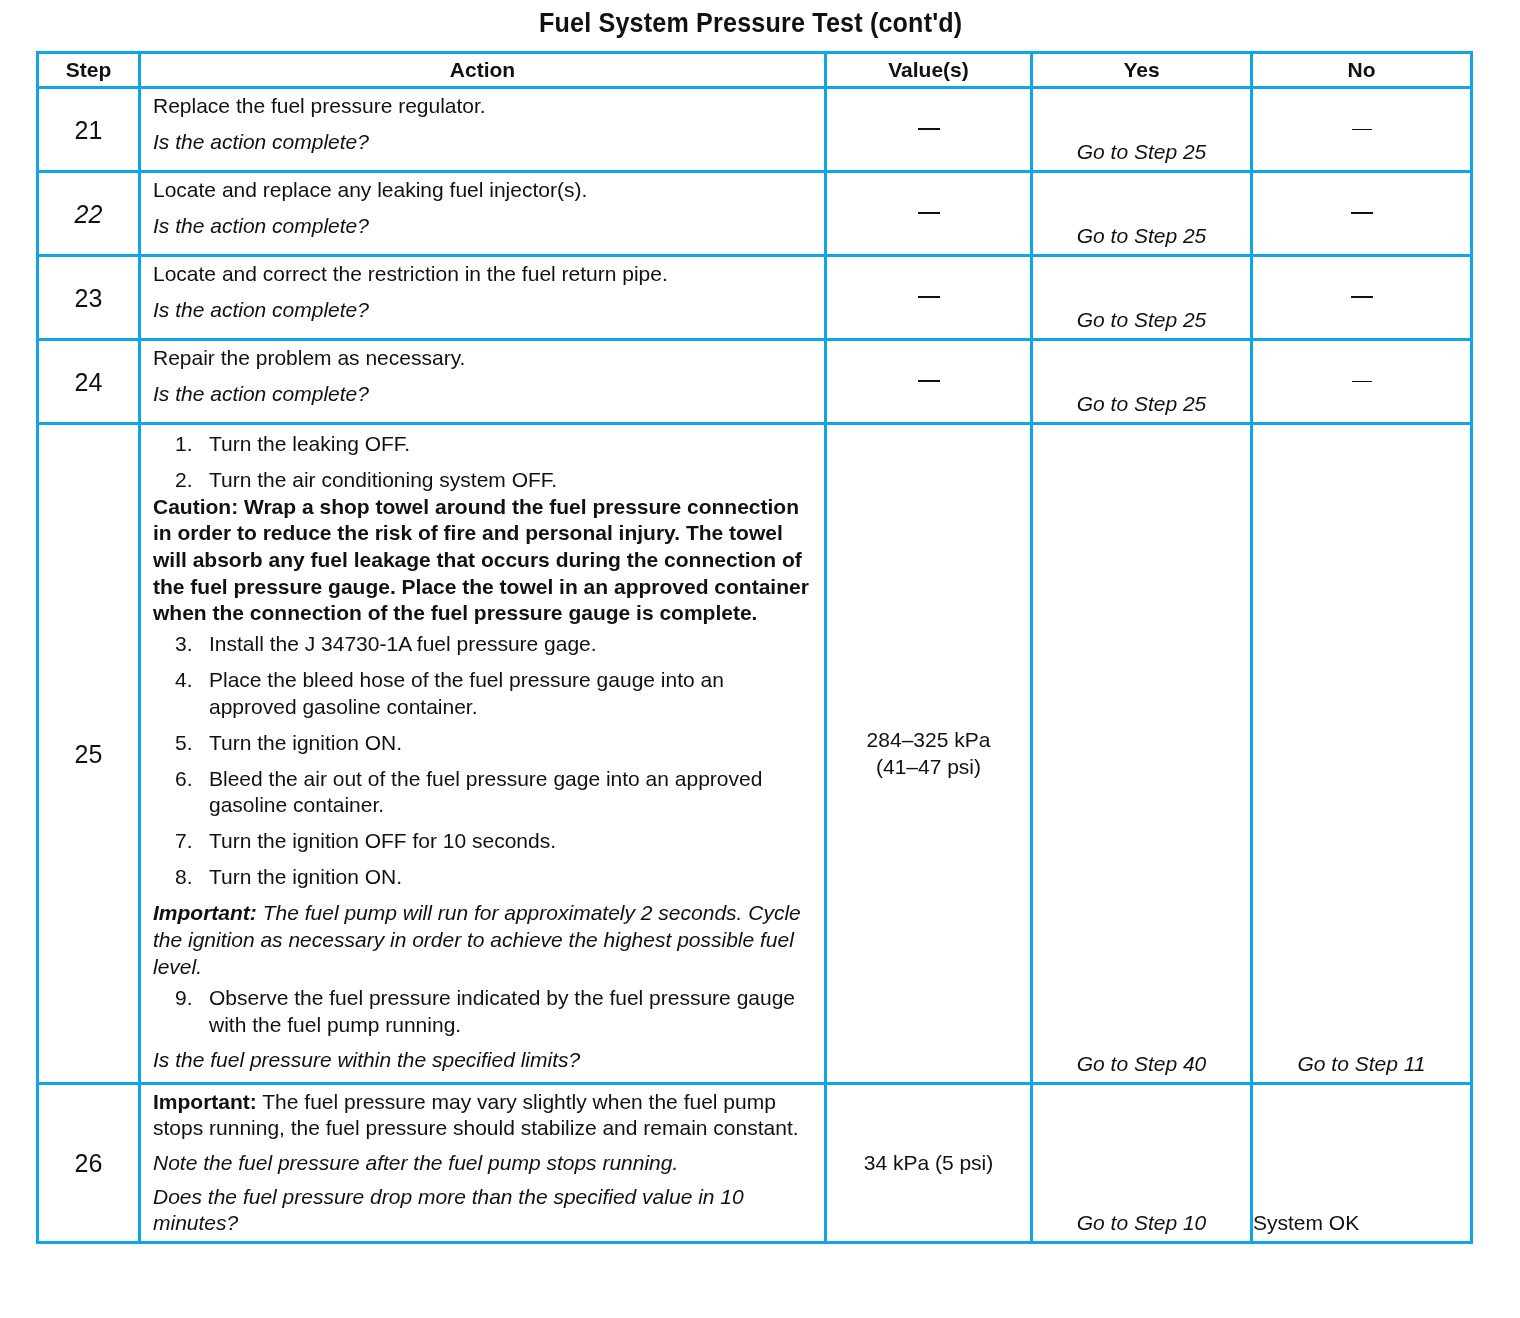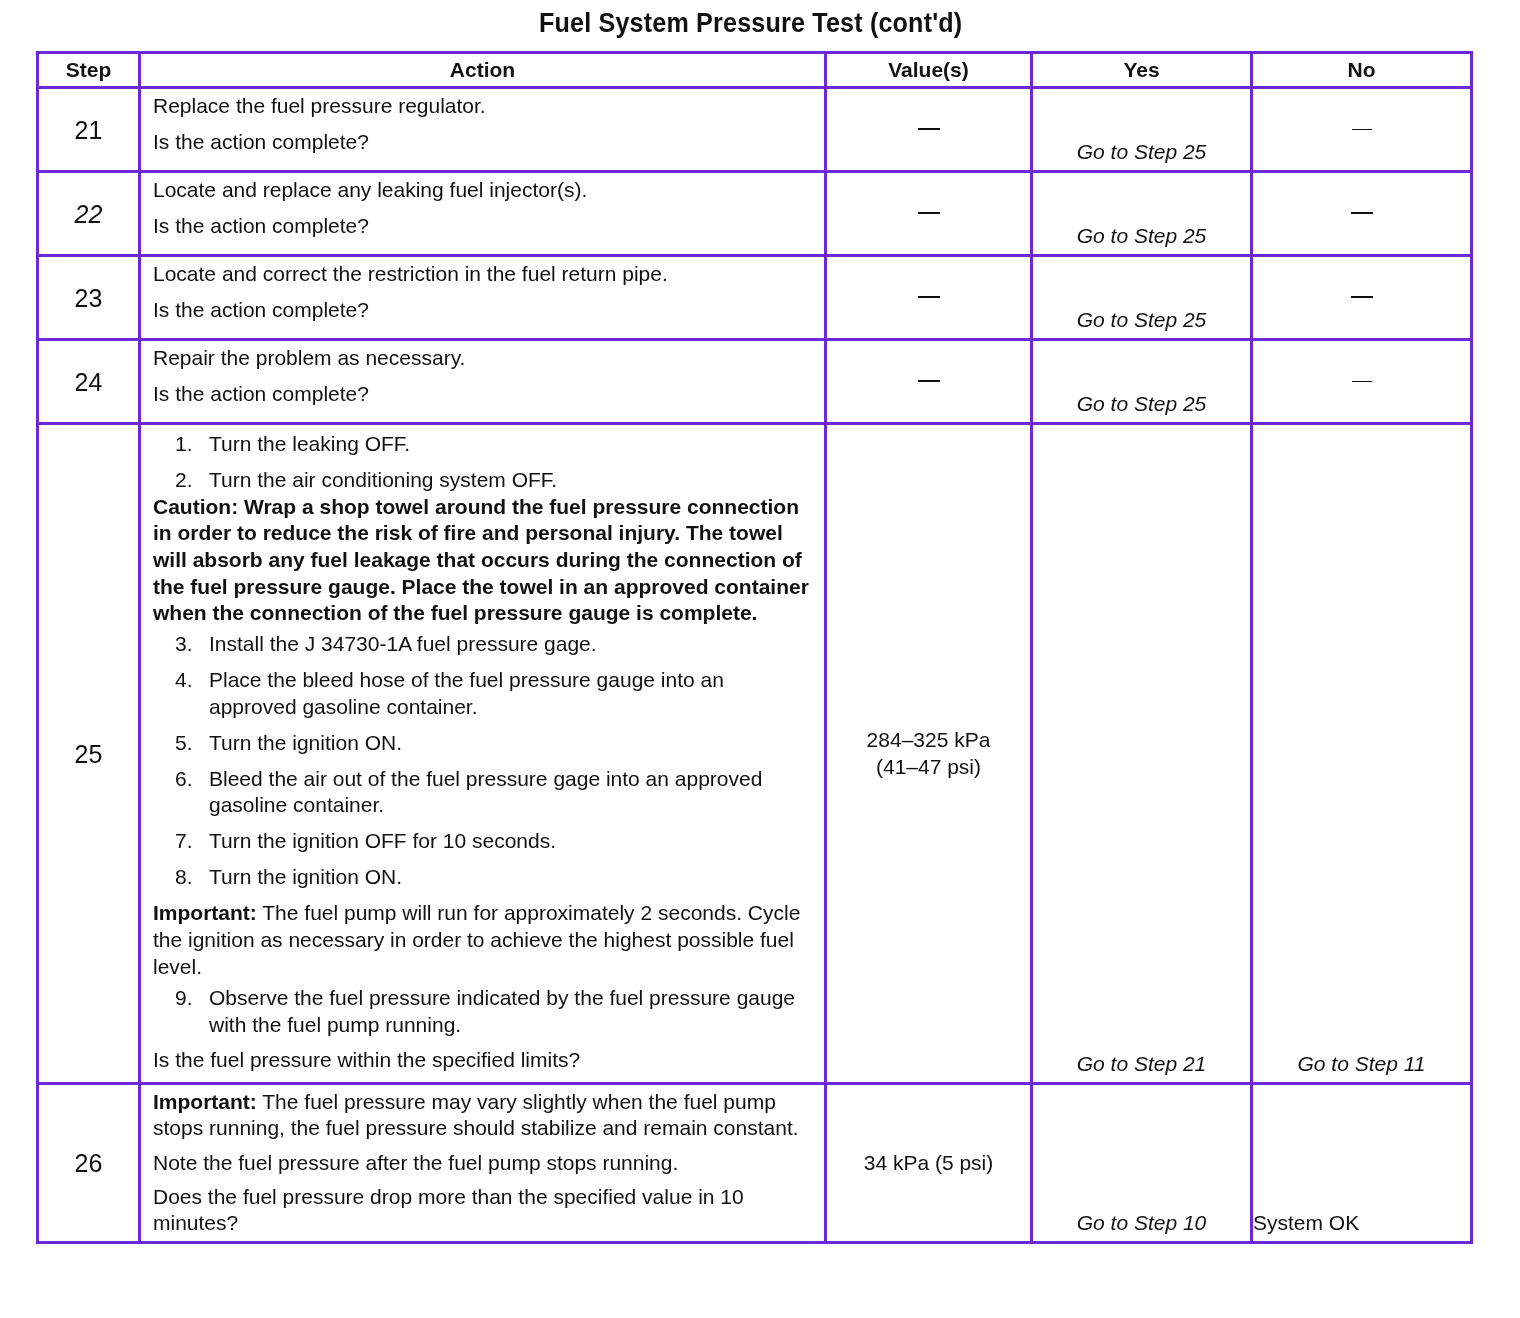--- a/index.html
+++ b/index.html
@@ -11,35 +11,35 @@
       position: absolute; left: 0; top: 8px; width: 1500px; text-align: center;
       font-size: 27px; font-weight: bold; letter-spacing: 0.2px;
       transform: scaleX(0.93); transform-origin: 760px 0;
     }
     table.proc {
       position: absolute; left: 36px; top: 51px;
       width: 1434px; border-collapse: collapse; table-layout: fixed;
       font-size: 21px; line-height: 1.28;
     }
     table.proc th, table.proc td {
-      border: 3px solid #6d28d9; padding: 0; vertical-align: top;
+      border: 3px solid #0ea5e9; padding: 0; vertical-align: top;
     }
     table.proc th {
       font-weight: bold; font-size: 21px; height: 32px; text-align: center; vertical-align: middle;
     }
     col.c-step { width: 102px; }
     col.c-action { width: 686px; }
     col.c-value { width: 206px; }
     col.c-yes { width: 220px; }
     col.c-no { width: 220px; }
     .stepnum { text-align: center; vertical-align: middle !important; font-size: 25px; }
     .stepnum.ital { font-style: italic; text-align: center; }
     .action { padding: 4px 10px 6px 12px !important; }
     .action p { margin: 0; }
-    .action .gap { margin-top: 9px; }
+    .action .gap { margin-top: 9px; font-style: italic; }
     .dash-cell { text-align: center; vertical-align: middle !important; }
     .dash { display: inline-block; width: 22px; height: 0; border-top: 2.5px solid #111; position: relative; top: -6px; }
     .dash.thin { border-top-width: 1.5px; width: 20px; }
     .goto-cell { vertical-align: bottom !important; text-align: center; padding-bottom: 4px !important; font-style: italic; }
     .value-cell { text-align: center; vertical-align: middle !important; }
     .plain-bottom { vertical-align: bottom !important; text-align: left; padding-bottom: 4px !important; }
     ol.steps { margin: 0; padding: 0; list-style: none; }
     ol.steps li { display: flex; margin-top: 9px; padding-left: 22px; }
     ol.steps li:first-child { margin-top: 4px; }
     ol.steps li .num { width: 34px; flex: none; }
@@ -163,21 +163,21 @@
             <span class="num">9.</span>
             <span class="txt">Observe the fuel pressure indicated by the fuel pressure gauge with the fuel pump running.</span>
           </li>
         </ol>
         <p class="gap">Is the fuel pressure within the specified limits?</p>
       </td>
       <td class="value-cell">
         <div>284–325 kPa</div>
         <div>(41–47 psi)</div>
       </td>
-      <td class="goto-cell">Go to Step 21</td>
+      <td class="goto-cell">Go to Step 40</td>
       <td class="goto-cell">Go to Step 11</td>
     </tr>
 
     <tr>
       <td class="stepnum">26</td>
       <td class="action" style="line-height:1.22;margin-top:32px;">
         <p><span class="important-label">Important:</span><span> The fuel pressure may vary slightly when the fuel pump stops running, the fuel pressure should stabilize and remain constant.</span></p>
         <p class="gap">Note the fuel pressure after the fuel pump stops running.</p>
         <p class="gap">Does the fuel pressure drop more than the specified value in 10 minutes?</p>
       </td>

